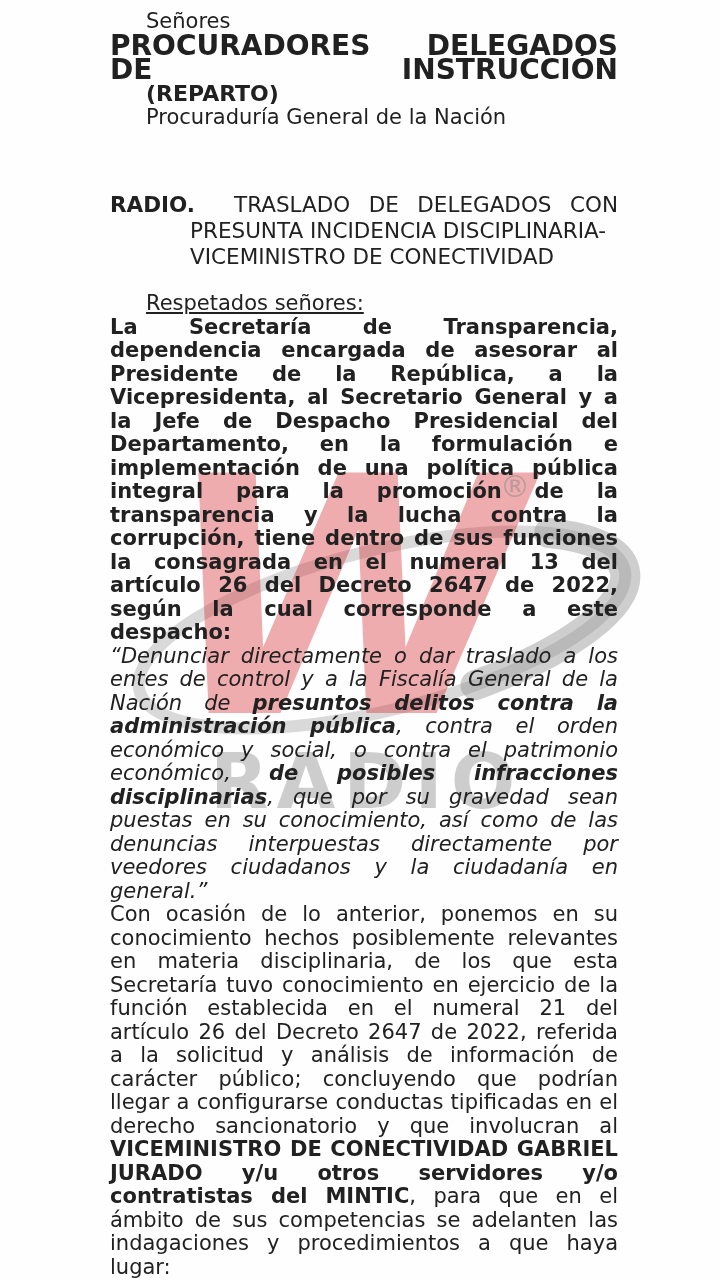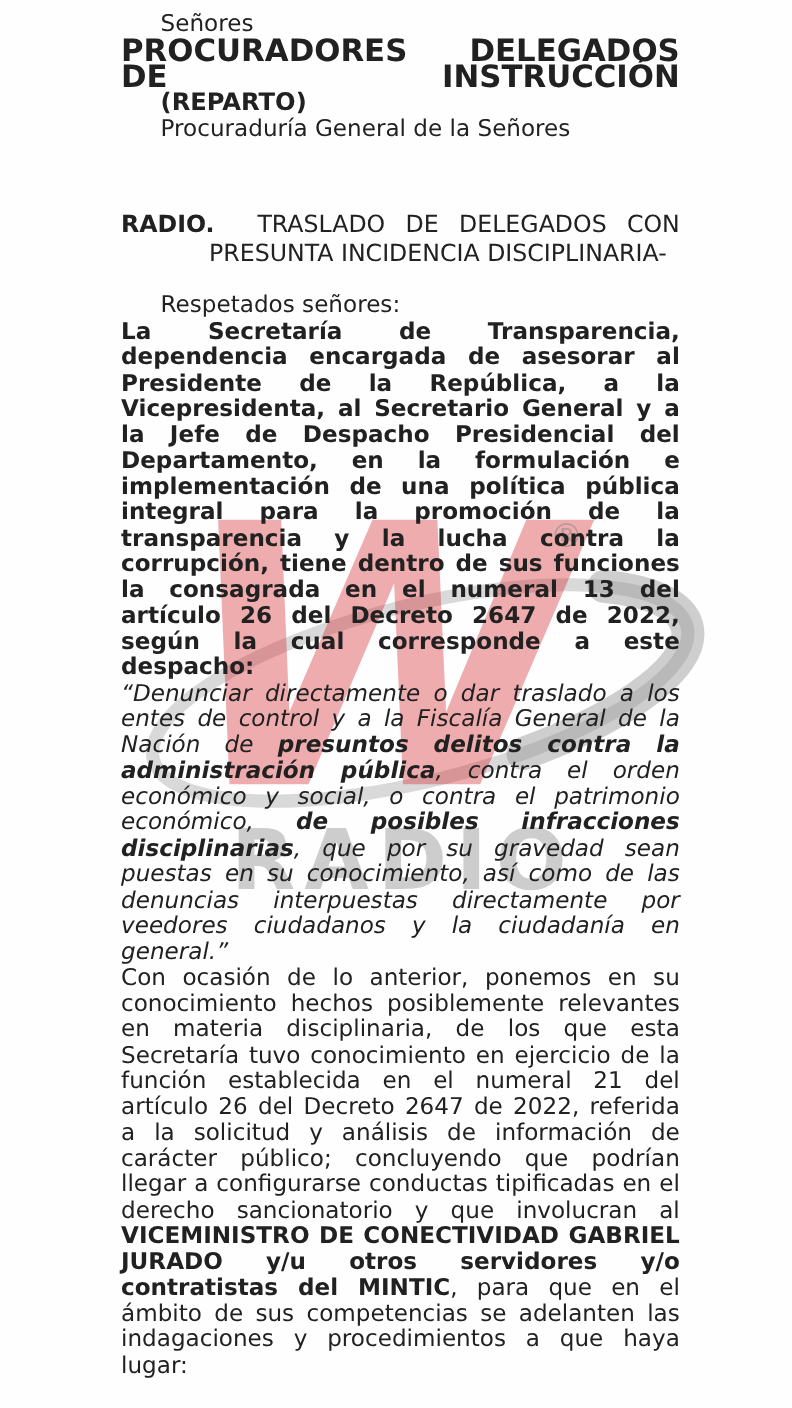--- a/index.html
+++ b/index.html
@@ -70,21 +70,21 @@
     flex: 0 0 96px;
     font-weight: bold;
   }
   .subject-spread {
     flex: 1;
     display: flex;
     justify-content: space-between;
     padding-left: 28px;
   }
   .subject-cont { margin-left: 80px; }
-  .greeting { margin-top: 22px; }
+  .greeting { margin-top: 22px; text-decoration: underline; }
   .para {
     text-align: justify;
     text-align-last: left;
   }
   .para-intro { margin-top: 29px; font-weight: bold; }
   .quote {
     margin-top: 22px;
     margin-left: 28px;
     font-style: italic;
   }
@@ -114,33 +114,34 @@
         <span>DELEGADOS</span>
       </div>
 
     <div class="spread-line">
         <span>DE</span>
         <span>INSTRUCCIÓN</span>
       </div>
 
     <div class="line recipient-line3">(REPARTO)</div>
 
-    <div class="line">Procuraduría General de la Señores</div>
+    <div class="line">Procuraduría General de la Nación</div>
 
     <div class="subject">
       <div class="subject-row">
         <span class="subject-label">RADIO.</span>
         <span class="subject-spread">
             <span>TRASLADO</span>
             <span>DE</span>
             <span>DELEGADOS</span>
             <span>CON</span>
           </span>
       </div>
       <div class="subject-cont">PRESUNTA INCIDENCIA DISCIPLINARIA-</div>
+      <div class="subject-cont">VICEMINISTRO DE CONECTIVIDAD</div>
     </div>
 
     <div class="line greeting">Respetados señores:</div>
 
     <p class="para para-intro">La Secretaría de Transparencia, dependencia encargada de asesorar al Presidente de la República, a la Vicepresidenta, al Secretario General y a la Jefe de Despacho Presidencial del Departamento, en la formulación e implementación de una política pública integral para la promoción de la transparencia y la lucha contra la corrupción, tiene dentro de sus funciones la consagrada en el numeral 13 del artículo 26 del Decreto 2647 de 2022, según la cual corresponde a este despacho:</p>
 
     <p class="para quote"><span>“Denunciar directamente o dar traslado a los entes de control y a la Fiscalía General de la Nación de </span><span style="font-weight: bold;">presuntos delitos contra la administración pública</span><span>, contra el orden económico y social, o contra el patrimonio económico, </span><span style="font-weight: bold;">de posibles infracciones disciplinarias</span><span>, que por su gravedad sean puestas en su conocimiento, así como de las denuncias interpuestas directamente por veedores ciudadanos y la ciudadanía en general.”</span></p>
 
     <p class="para para-findings"><span>Con ocasión de lo anterior, ponemos en su conocimiento hechos posiblemente relevantes en materia disciplinaria, de los que esta Secretaría tuvo conocimiento en ejercicio de la función establecida en el numeral 21 del artículo 26 del Decreto 2647 de 2022, referida a la solicitud y análisis de información de carácter público; concluyendo que podrían llegar a configurarse conductas tipificadas en el derecho sancionatorio y que involucran al </span><span style="font-weight: bold;">VICEMINISTRO DE CONECTIVIDAD GABRIEL JURADO y/u otros servidores y/o contratistas del MINTIC</span><span>, para que en el ámbito de sus competencias se adelanten las indagaciones y procedimientos a que haya lugar:</span></p>
 

